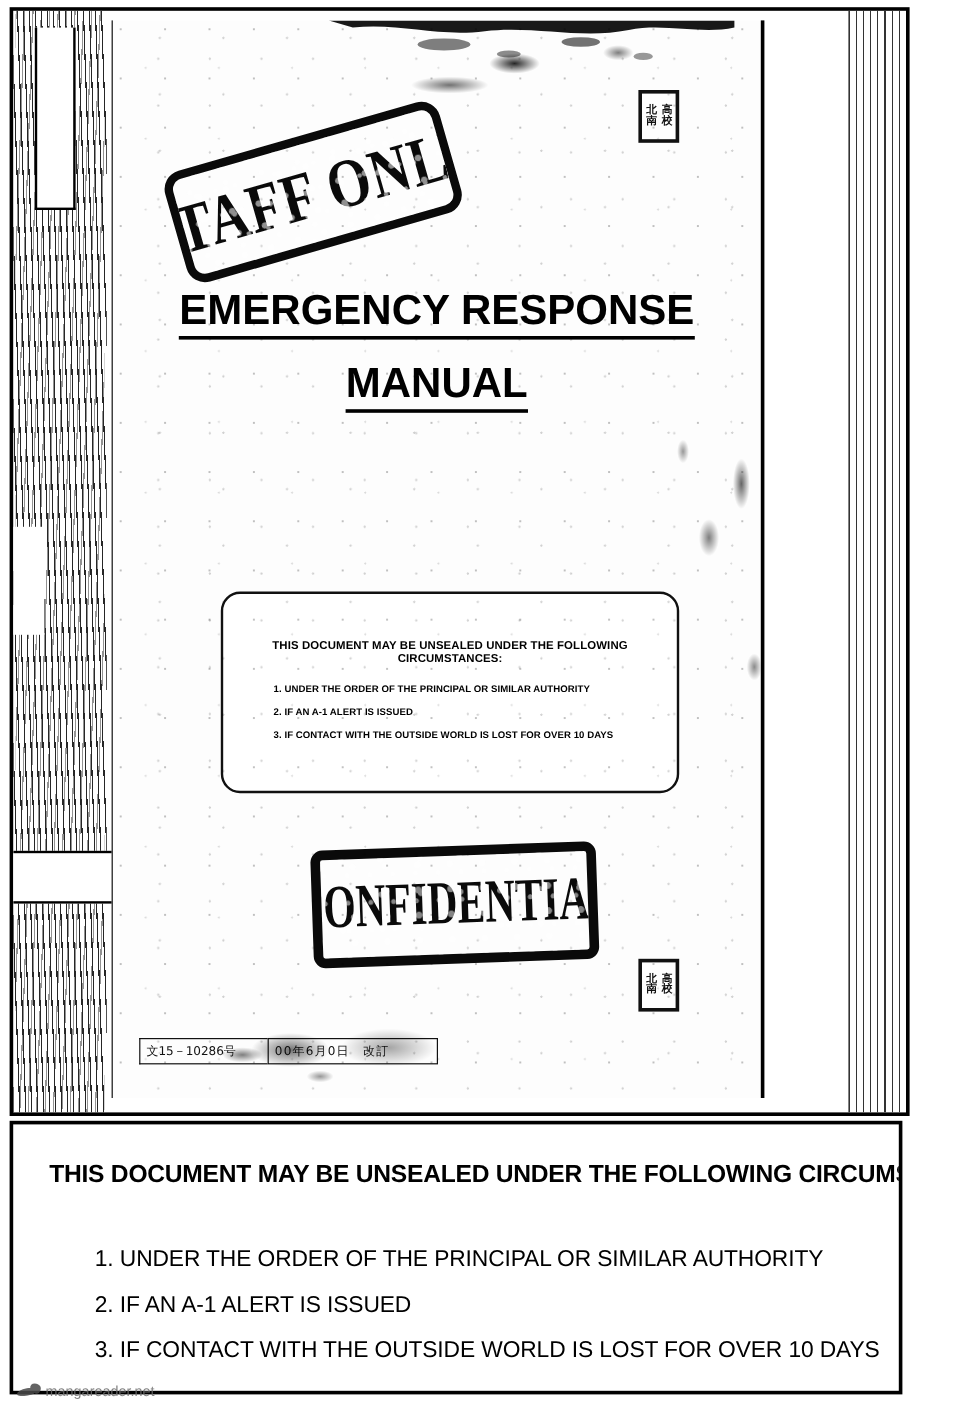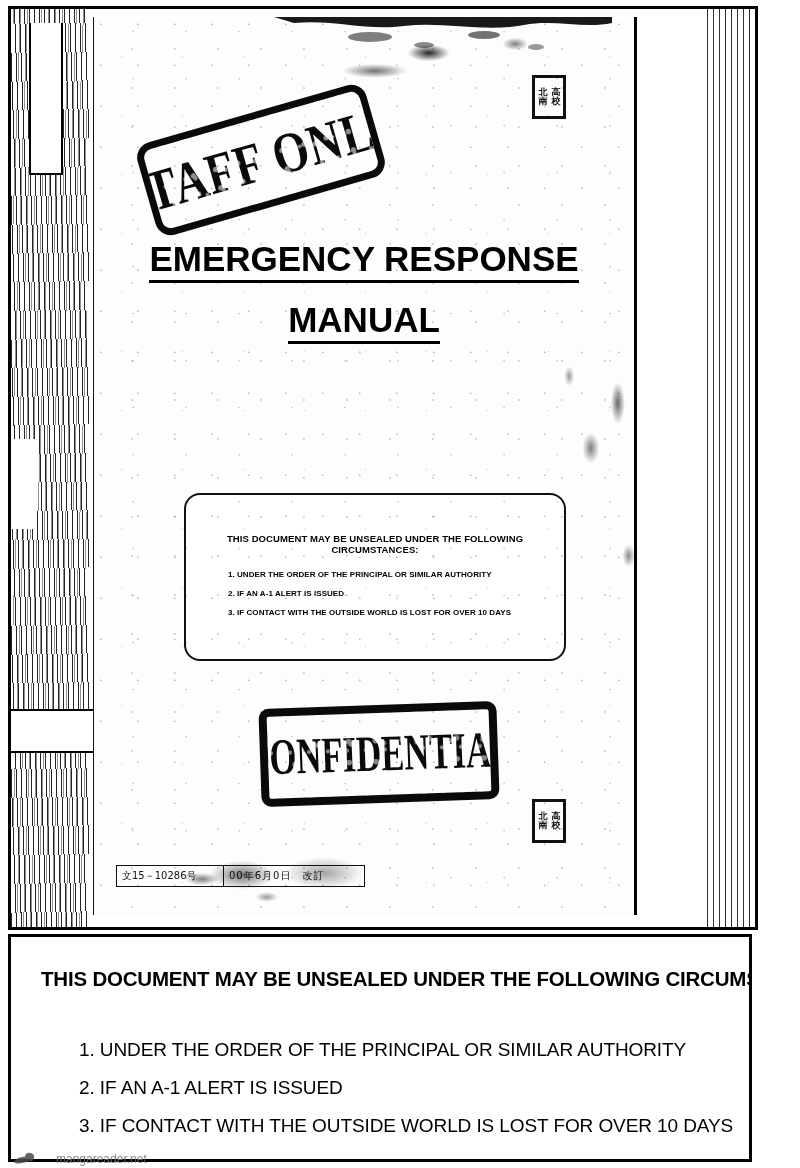--- a/index.html
+++ b/index.html
@@ -366,21 +366,21 @@
     letter-spacing: -.1px;
   }
 
   
   .watermark {
     position: absolute;
     left: 14px;
     bottom: 2px;
     display: flex;
     align-items: center;
-    gap: 20px;
+    gap: 2px;
     font-family: "Liberation Sans", sans-serif;
     font-size: 12px;
     color: #6f6f6f;
     opacity: .85;
   }
   .wm-mark {
     width: 22px; height: 12px;
     position: relative;
   }
   .wm-mark::before {

